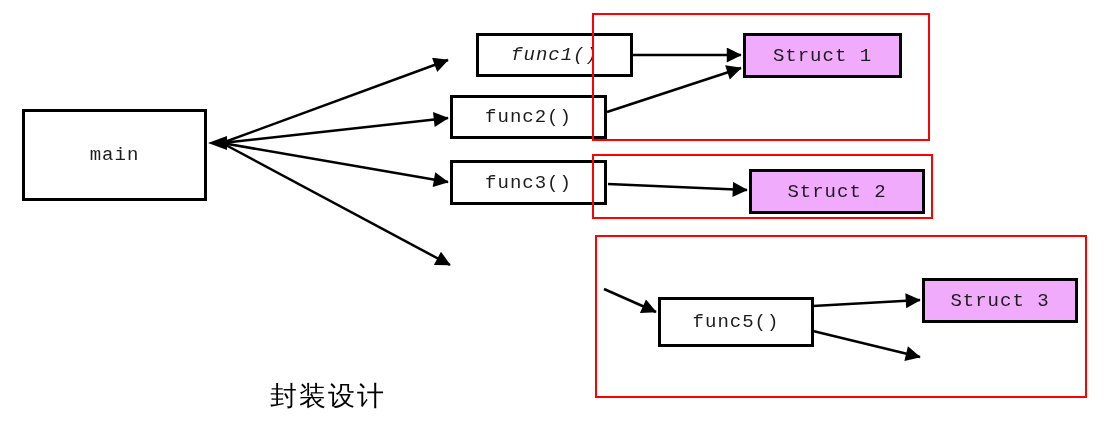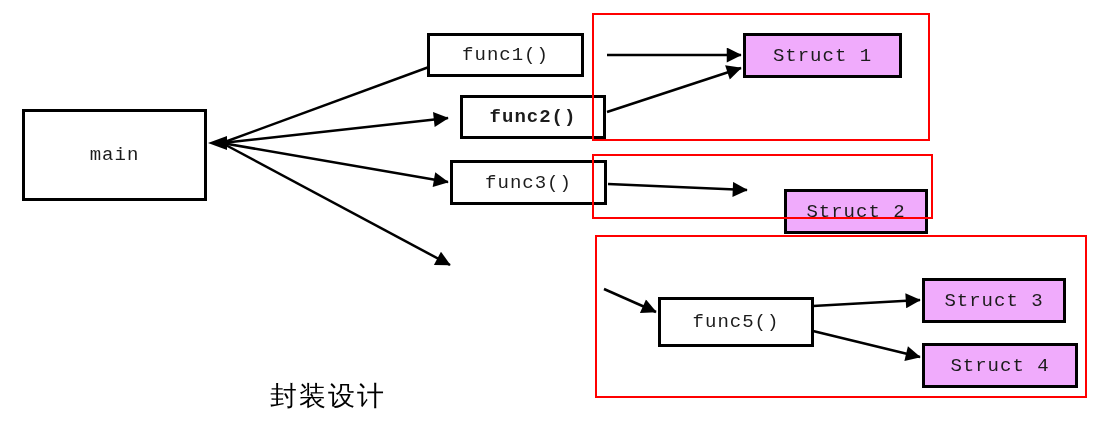--- a/index.html
+++ b/index.html
@@ -71,29 +71,28 @@
     <line x1="607" y1="55" x2="741" y2="55" stroke="#000" stroke-width="2.5" marker-end="url(#ah)"></line>
     <line x1="607" y1="112" x2="741" y2="68" stroke="#000" stroke-width="2.5" marker-end="url(#ah)"></line>
     <line x1="608" y1="184" x2="747" y2="190" stroke="#000" stroke-width="2.5" marker-end="url(#ah)"></line>
     <line x1="604" y1="289" x2="656" y2="312" stroke="#000" stroke-width="2.5" marker-end="url(#ah)"></line>
     <line x1="813" y1="306" x2="920" y2="300" stroke="#000" stroke-width="2.5" marker-end="url(#ah)"></line>
     <line x1="813" y1="331" x2="920" y2="357" stroke="#000" stroke-width="2.5" marker-end="url(#ah)"></line>
   </svg>
 
   <div class="node" style="left:22px; top:109px; width:185px; height:92px;">main</div>
 
-  <div class="node" style="left:427px; top:33px; width:157px; height:44px;">func1()</div>
-  <div class="node" style="left:460px; top:95px; width:146px; height:44px;font-weight:bold;">func2()</div>
+  <div class="node" style="left:476px; top:33px; width:157px; height:44px;font-style:italic;">func1()</div>
+  <div class="node" style="left:450px; top:95px; width:157px; height:44px;">func2()</div>
   <div class="node" style="left:450px; top:160px; width:157px; height:45px;">func3()</div>
   <div class="node" style="left:658px; top:297px; width:156px; height:50px;">func5()</div>
 
   <div class="node struct" style="left:743px; top:33px; width:159px; height:45px;">Struct 1</div>
-  <div class="node struct" style="left:784px; top:169px; width:144px; height:45px;margin-top:20px;">Struct 2</div>
-  <div class="node struct" style="left:922px; top:278px; width:144px; height:45px;">Struct 3</div>
-  <div class="node struct" style="left:922px; top:343px; width:156px; height:45px;">Struct 4</div>
+  <div class="node struct" style="left:749px; top:169px; width:176px; height:45px;">Struct 2</div>
+  <div class="node struct" style="left:922px; top:278px; width:156px; height:45px;">Struct 3</div>
 
   <div class="group" style="left:592px; top:13px; width:338px; height:128px;"></div>
   <div class="group" style="left:592px; top:154px; width:341px; height:65px;"></div>
   <div class="group" style="left:595px; top:235px; width:492px; height:163px;"></div>
 
   <div class="diagram-title">封装设计</div>
 
 </div>
 
 </body></html>

